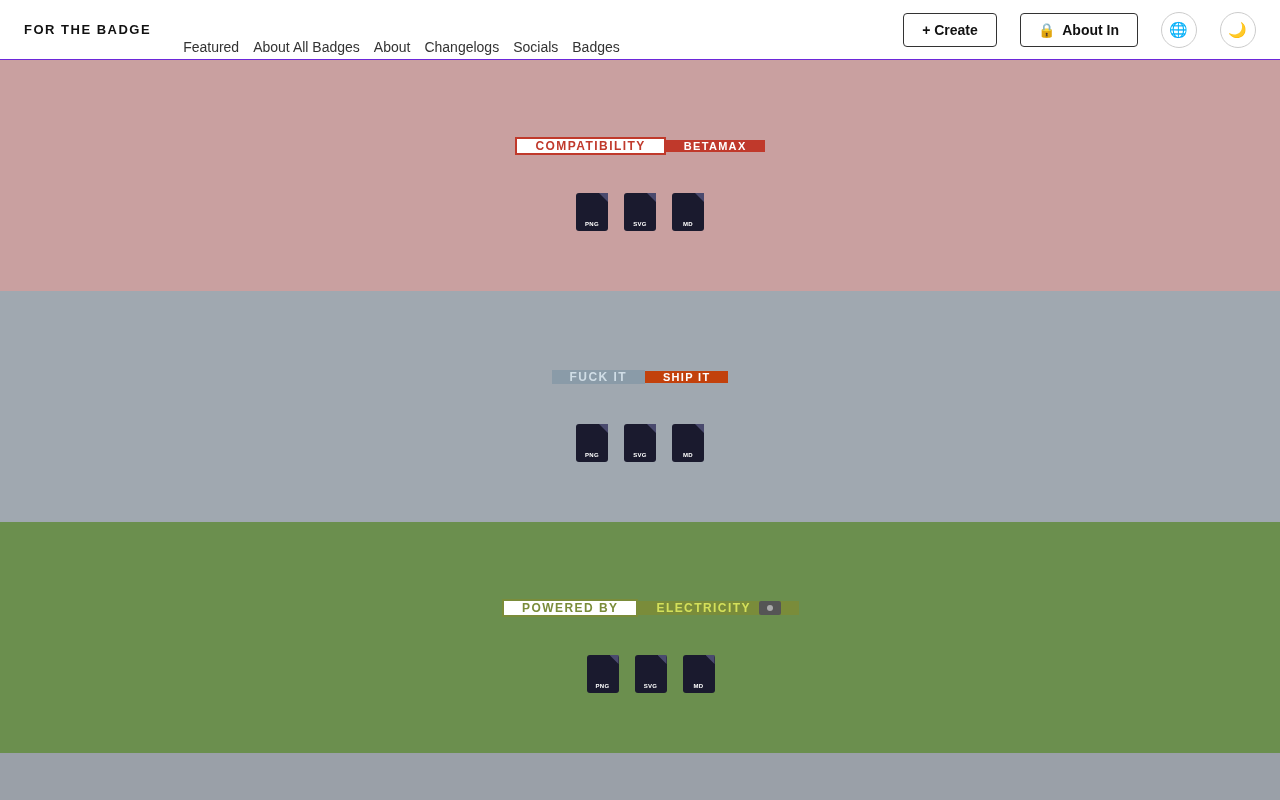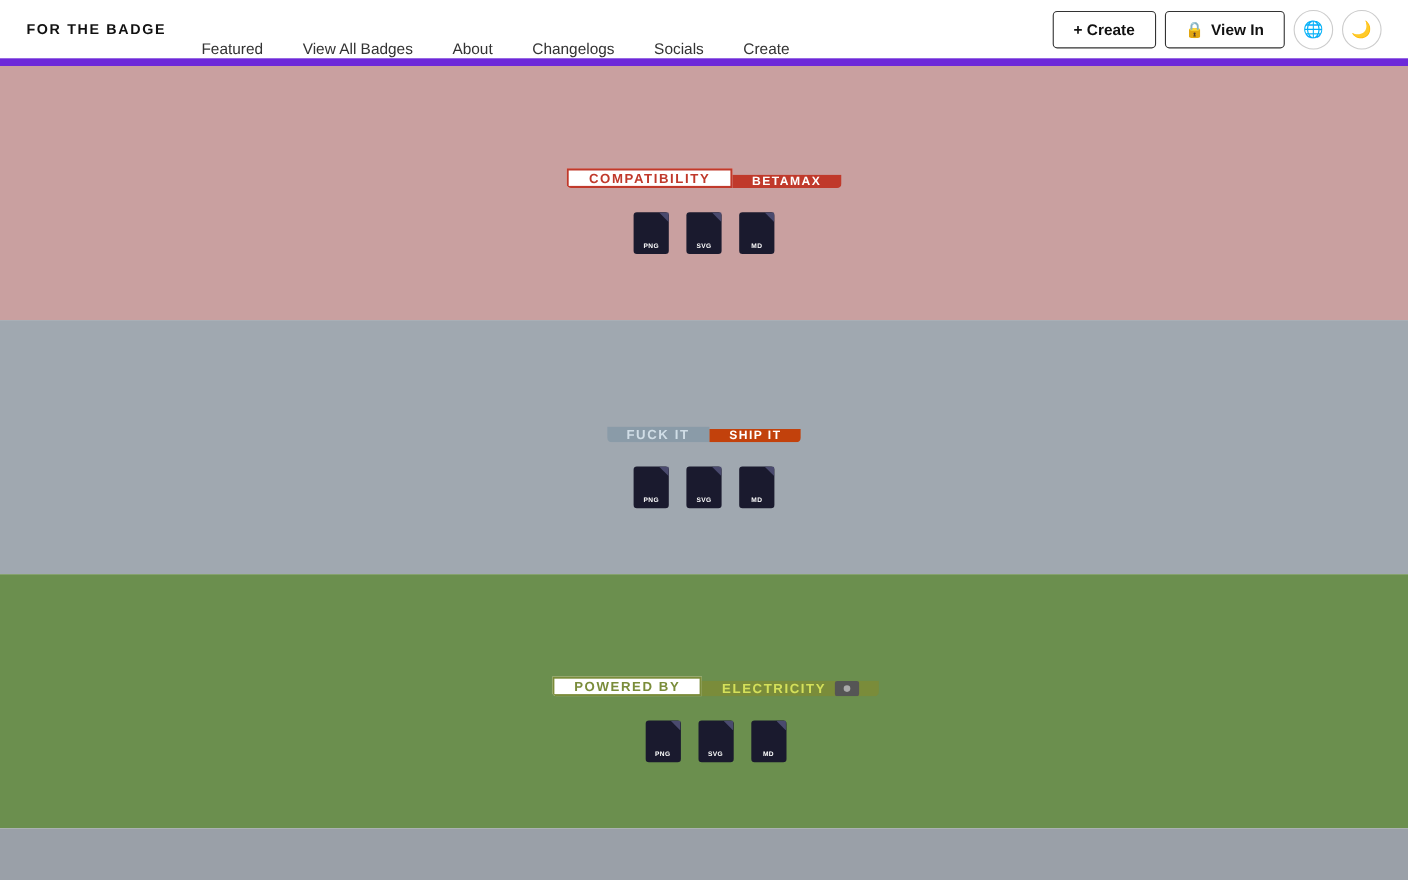--- a/index.html
+++ b/index.html
@@ -8,47 +8,47 @@
     
     nav {
       position: fixed;
       top: 0; left: 0; right: 0;
       height: 60px;
       background: #fff;
       display: flex;
       align-items: center;
       padding: 0 24px;
       z-index: 100;
-      border-bottom: 7px solid #6d28d9;
+      border-bottom: 1px solid #6d28d9;
     }
     .nav-logo {
       font-size: 13px;
       font-weight: 900;
       letter-spacing: 1.5px;
       text-transform: uppercase;
       color: #111;
       margin-right: 32px;
       white-space: nowrap;
     }
     .nav-links {
       display: flex;
-      gap: 36px;
+      gap: 14px;
       flex: 1;
       margin-top: 35px;
     }
     .nav-links a {
       text-decoration: none;
       color: #333;
       font-size: 14px;
       font-weight: 500;
     }
     .nav-actions {
       display: flex;
       align-items: center;
-      gap: 8px;
+      gap: 23px;
     }
     .btn-create {
       display: flex;
       align-items: center;
       gap: 6px;
       padding: 8px 18px;
       border: 1.5px solid #333;
       background: #fff;
       border-radius: 4px;
       font-size: 14px;
@@ -98,21 +98,21 @@
     }
 
     .section-pink { background: #c9a0a0; }
     .section-gray1 { background: #a0a8b0; }
     .section-green { background: #6b8f4e; padding-left: 41px; }
     .section-gray2 { background: #9aa0a8; }
 
     
     .badge-container {
       display: flex;
-      align-items: flex-end;
+      align-items: center;
       border-radius: 4px;
       overflow: hidden;
       margin-bottom: 18px;
       font-size: 11px;
       font-weight: 900;
       letter-spacing: 0.08em;
       height: 51px;
     }
 
     .badge-left {
@@ -236,31 +236,31 @@
       border-radius: 50%;
     }
   </style>
 </head>
 <body>
 
 <nav>
   <div class="nav-logo">FOR THE BADGE</div>
   <div class="nav-links">
     <a href="#">Featured</a>
-    <a href="#">View All Badges</a>
+    <a href="#">About All Badges</a>
     <a href="#">About</a>
     <a href="#">Changelogs</a>
     <a href="#">Socials</a>
-    <a href="#">Create</a>
+    <a href="#">Badges</a>
   </div>
   <div class="nav-actions">
     <button class="btn-create">+ Create</button>
     <button class="btn-signin">
       <span>🔒</span>
-      <span>View In</span>
+      <span>About In</span>
     </button>
     <div class="icon-btn">
       <span>🌐</span>
     </div>
     <div class="icon-btn">
       <span>🌙</span>
     </div>
   </div>
 </nav>
 

